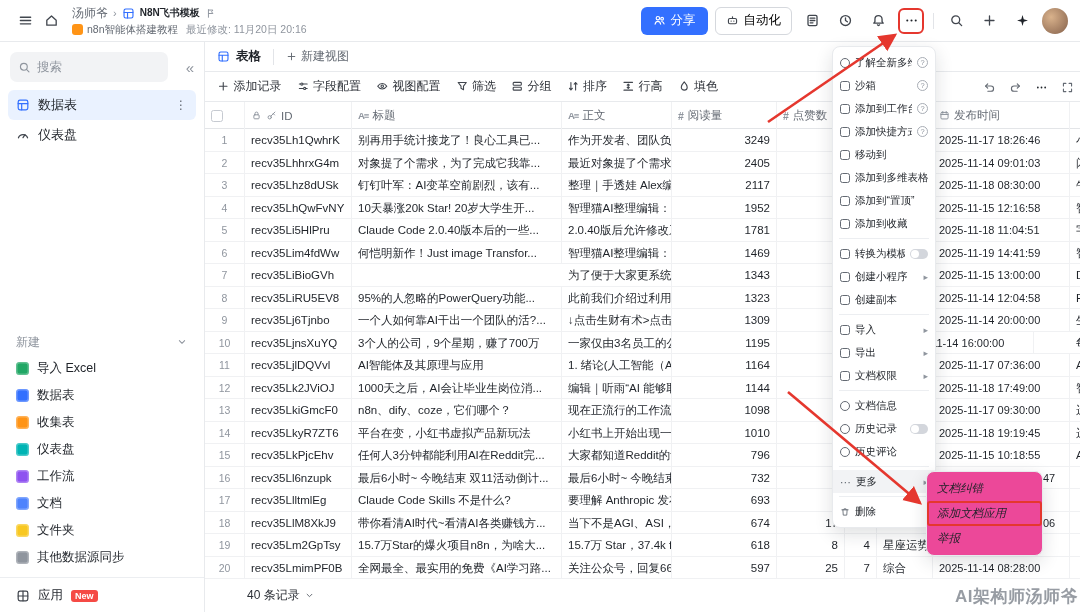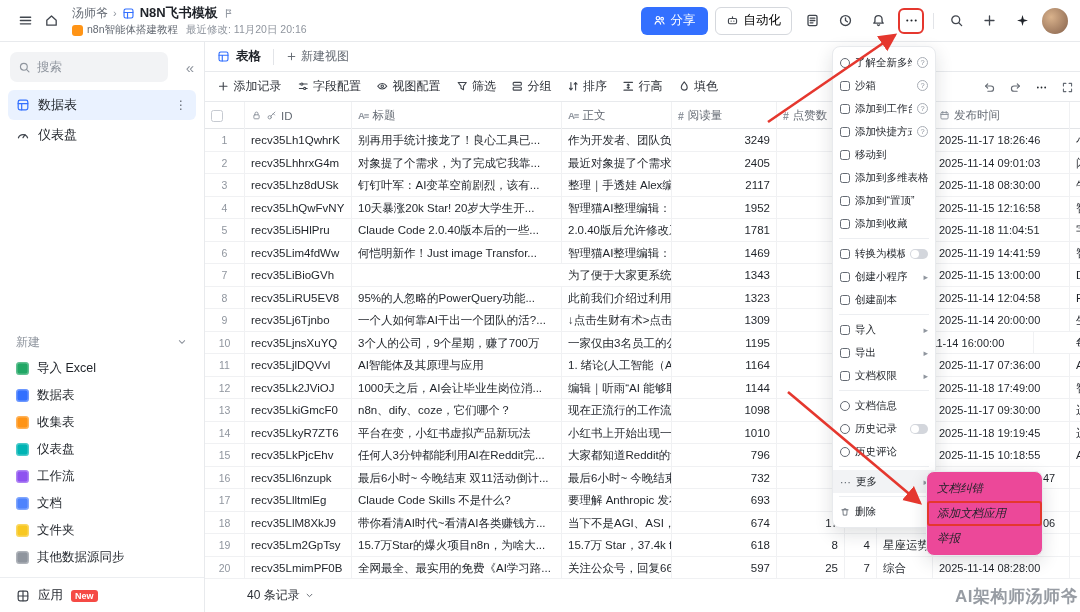--- a/index.html
+++ b/index.html
@@ -7,21 +7,21 @@
   html,body{width:1080px;height:612px;}
   body{font-family:"Liberation Sans","DejaVu Sans",sans-serif;color:var(--txt);background:#fff;position:relative;overflow:hidden;font-size:13px;}
   .icn{width:15px;height:15px;stroke:#41464e;fill:none;stroke-width:1.4;stroke-linecap:round;stroke-linejoin:round;display:block;}
   
   #topbar{position:absolute;left:0;top:0;width:1080px;height:42px;background:#fff;border-bottom:1px solid var(--border);display:flex;align-items:center;padding:0 12px;z-index:10;}
   .tb-icobtn{width:26px;height:26px;display:flex;align-items:center;justify-content:center;border-radius:5px;flex:none;}
   #breadcrumb{display:flex;flex-direction:column;margin-left:8px;}
   .bc-line1{display:flex;align-items:center;gap:5px;}
   .bc-owner{color:var(--sub);font-size:12px;}
   .bc-sep{color:var(--gray);font-size:11px;}
-  .bc-title{font-weight:600;font-size:13px;}
+  .bc-title{font-weight:600;font-size:10px;}
   .bc-line1 .icn{width:13px;height:13px;stroke:var(--accent);}
   .pin .icn{width:11px;height:11px;stroke:var(--gray);}
   .bc-line2{display:flex;align-items:center;gap:8px;font-size:10.5px;color:var(--gray);margin-top:1px;}
   .badge-ico{width:11px;height:11px;border-radius:3px;background:#ff9416;display:inline-block;}
   .bc-badge{display:flex;align-items:center;gap:4px;color:var(--sub);}
   #topbar-right{margin-left:auto;display:flex;align-items:center;gap:7px;}
   .btn-share{background:var(--accent);color:#fff;border-radius:6px;height:28px;padding:0 12px;display:flex;align-items:center;gap:5px;font-size:12.5px;border:none;}
   .btn-share .icn{stroke:#fff;width:13px;height:13px;}
   .btn-auto{border:1px solid #d5d8dd;border-radius:6px;height:28px;padding:0 10px;display:flex;align-items:center;gap:5px;font-size:12.5px;background:#fff;}
   .btn-auto .icn{width:13px;height:13px;}

